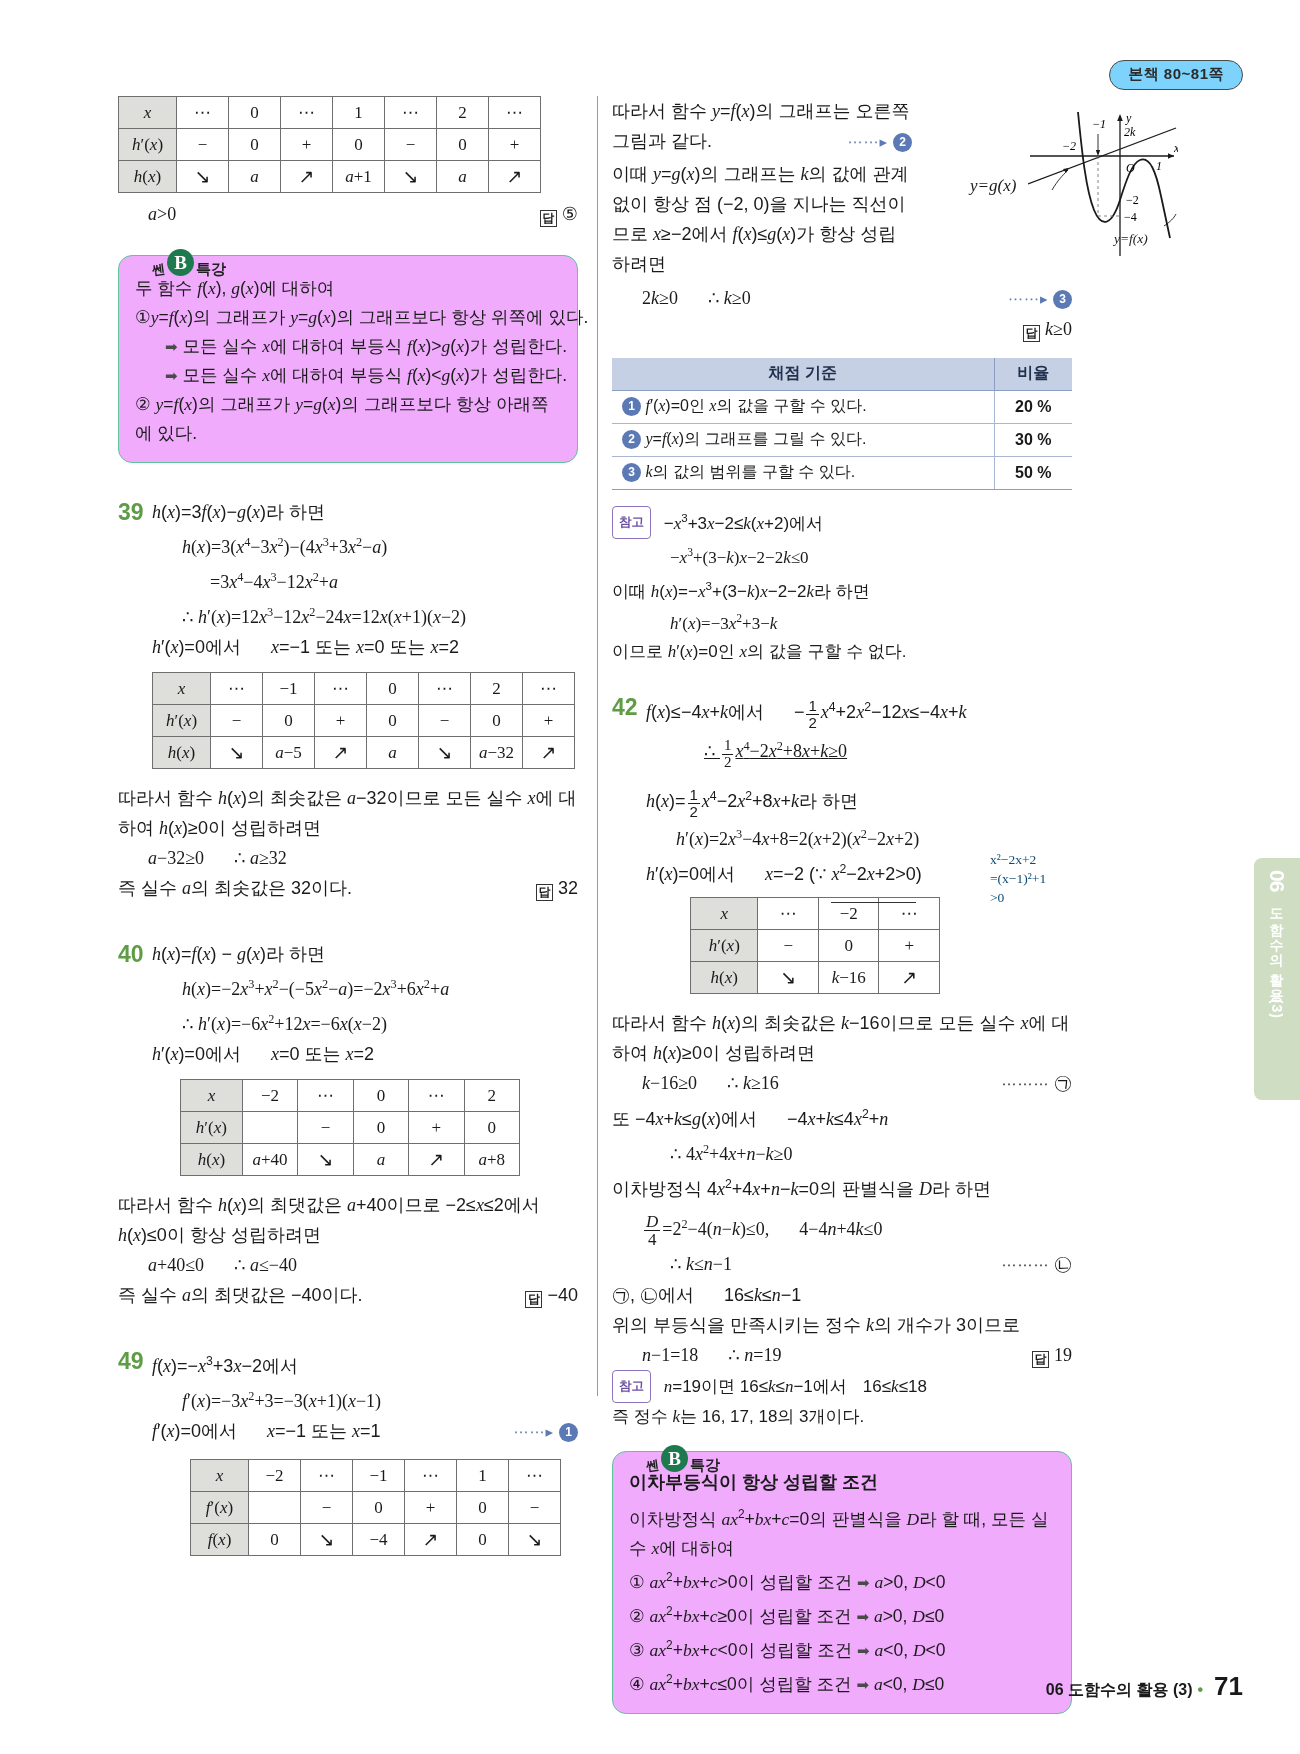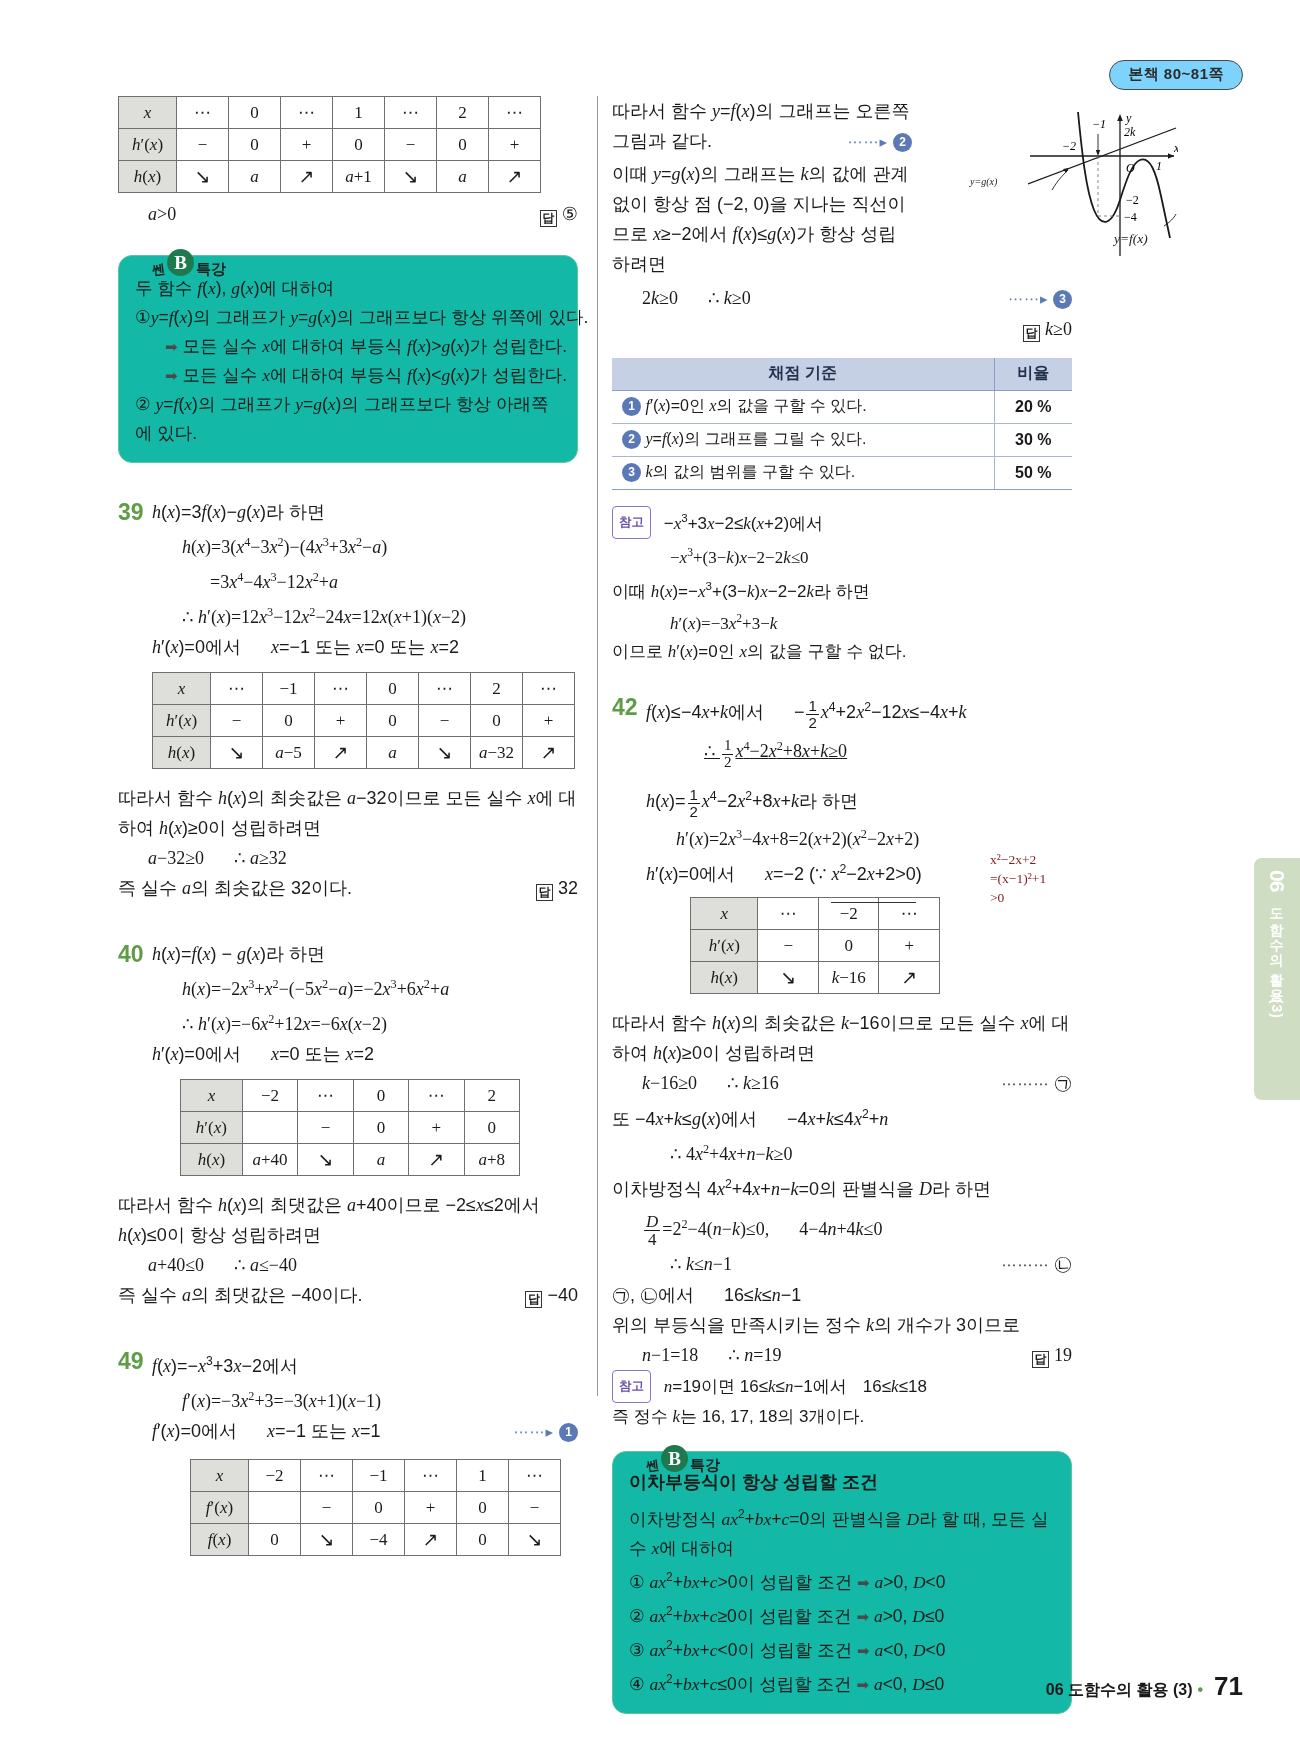--- a/index.html
+++ b/index.html
@@ -95,21 +95,21 @@
     font-family:"Liberation Serif", serif; font-weight:bold; font-size:19px;
     text-align:center; line-height:27px;
   }
   .tg-txt{
     font-family:"Liberation Sans", sans-serif; font-weight:bold;
     font-size:15px; color:#1f1f1f; line-height:1;
   }
   .tg-box{
     border:1.6px solid #5ec49a; border-radius:14px;
     padding:18px 16px 14px 16px; margin-top:14px;
-    background:#14b8a6;
+    background:#f0abfc;
   }
   .tg-box .ln{ font-size:17.5px; line-height:29px; }
   .tg-title{
     font-family:"Liberation Sans", sans-serif; font-weight:bold;
     font-size:18px; margin:0 0 6px 0;
   }
   .rarrow::before{ content:"\27A1"; color:#4a4a4a; font-size:15px; }
 
   
   table.grade{
@@ -169,21 +169,21 @@
   
   .graph{ position:absolute; left:1028px; top:98px; }
 
   
   .frac{ display:inline-block; vertical-align:-10px; text-align:center; font-size:15px; line-height:1.05; margin:0 2px;}
   .frac .n{ display:block; border-bottom:1.2px solid #1a1a1a; padding:0 2px;}
   .frac .d{ display:block; padding:0 2px;}
   sup{ font-size:.68em; }
 
   .sidenote{
-    position:absolute; font-size:13.5px; line-height:19px; color:#7f1d1d;
+    position:absolute; font-size:13.5px; line-height:19px; color:#0c4a6e;
     white-space:nowrap;
   }
   .underline-u{ border-bottom:1px solid #333; padding-bottom:18px;}
 </style>
 </head>
 <body>
 
 <div class="page">
 
   <div class="hdr-tag">본책 80~81쪽</div>
@@ -555,21 +555,21 @@
       <text x="48" y="52" font-family="Liberation Serif, serif" font-style="italic" font-size="12" text-anchor="end">−2</text>
       <text x="78" y="30" font-family="Liberation Serif, serif" font-style="italic" font-size="12" text-anchor="end">−1</text>
       <text x="98" y="24" font-family="Liberation Serif, serif" font-style="italic" font-size="12">y</text>
       <text x="96" y="38" font-family="Liberation Serif, serif" font-style="italic" font-size="12">2k</text>
       <text x="98" y="74" font-family="Liberation Serif, serif" font-style="italic" font-size="12">O</text>
       <text x="128" y="72" font-family="Liberation Serif, serif" font-style="italic" font-size="12">1</text>
       <text x="98" y="106" font-family="Liberation Serif, serif" font-size="12">−2</text>
       <text x="96" y="123" font-family="Liberation Serif, serif" font-size="12">−4</text>
       <text x="146" y="54" font-family="Liberation Serif, serif" font-style="italic" font-size="12">x</text>
     </svg>
-    <div style="position:absolute;left:-58px;top:78px;font-size:10px;font-style:italic;white-space:nowrap;">y=g(x)</div>
+    <div style="position:absolute;left:-58px;top:78px;font-size:17px;font-style:italic;white-space:nowrap;">y=g(x)</div>
     <div style="position:absolute;left:86px;top:133px;font-size:13.5px;font-style:italic;white-space:nowrap;">y=f(x)</div>
   </div>
 
   <div class="sidetab">
     <span class="num">06</span>
     <span class="lbl">도함수의 활용 (3)</span>
   </div>
 
   <div class="footer">
     <span>06 도함수의 활용 (3)</span><span class="dot">•</span><span class="pg">71</span>

